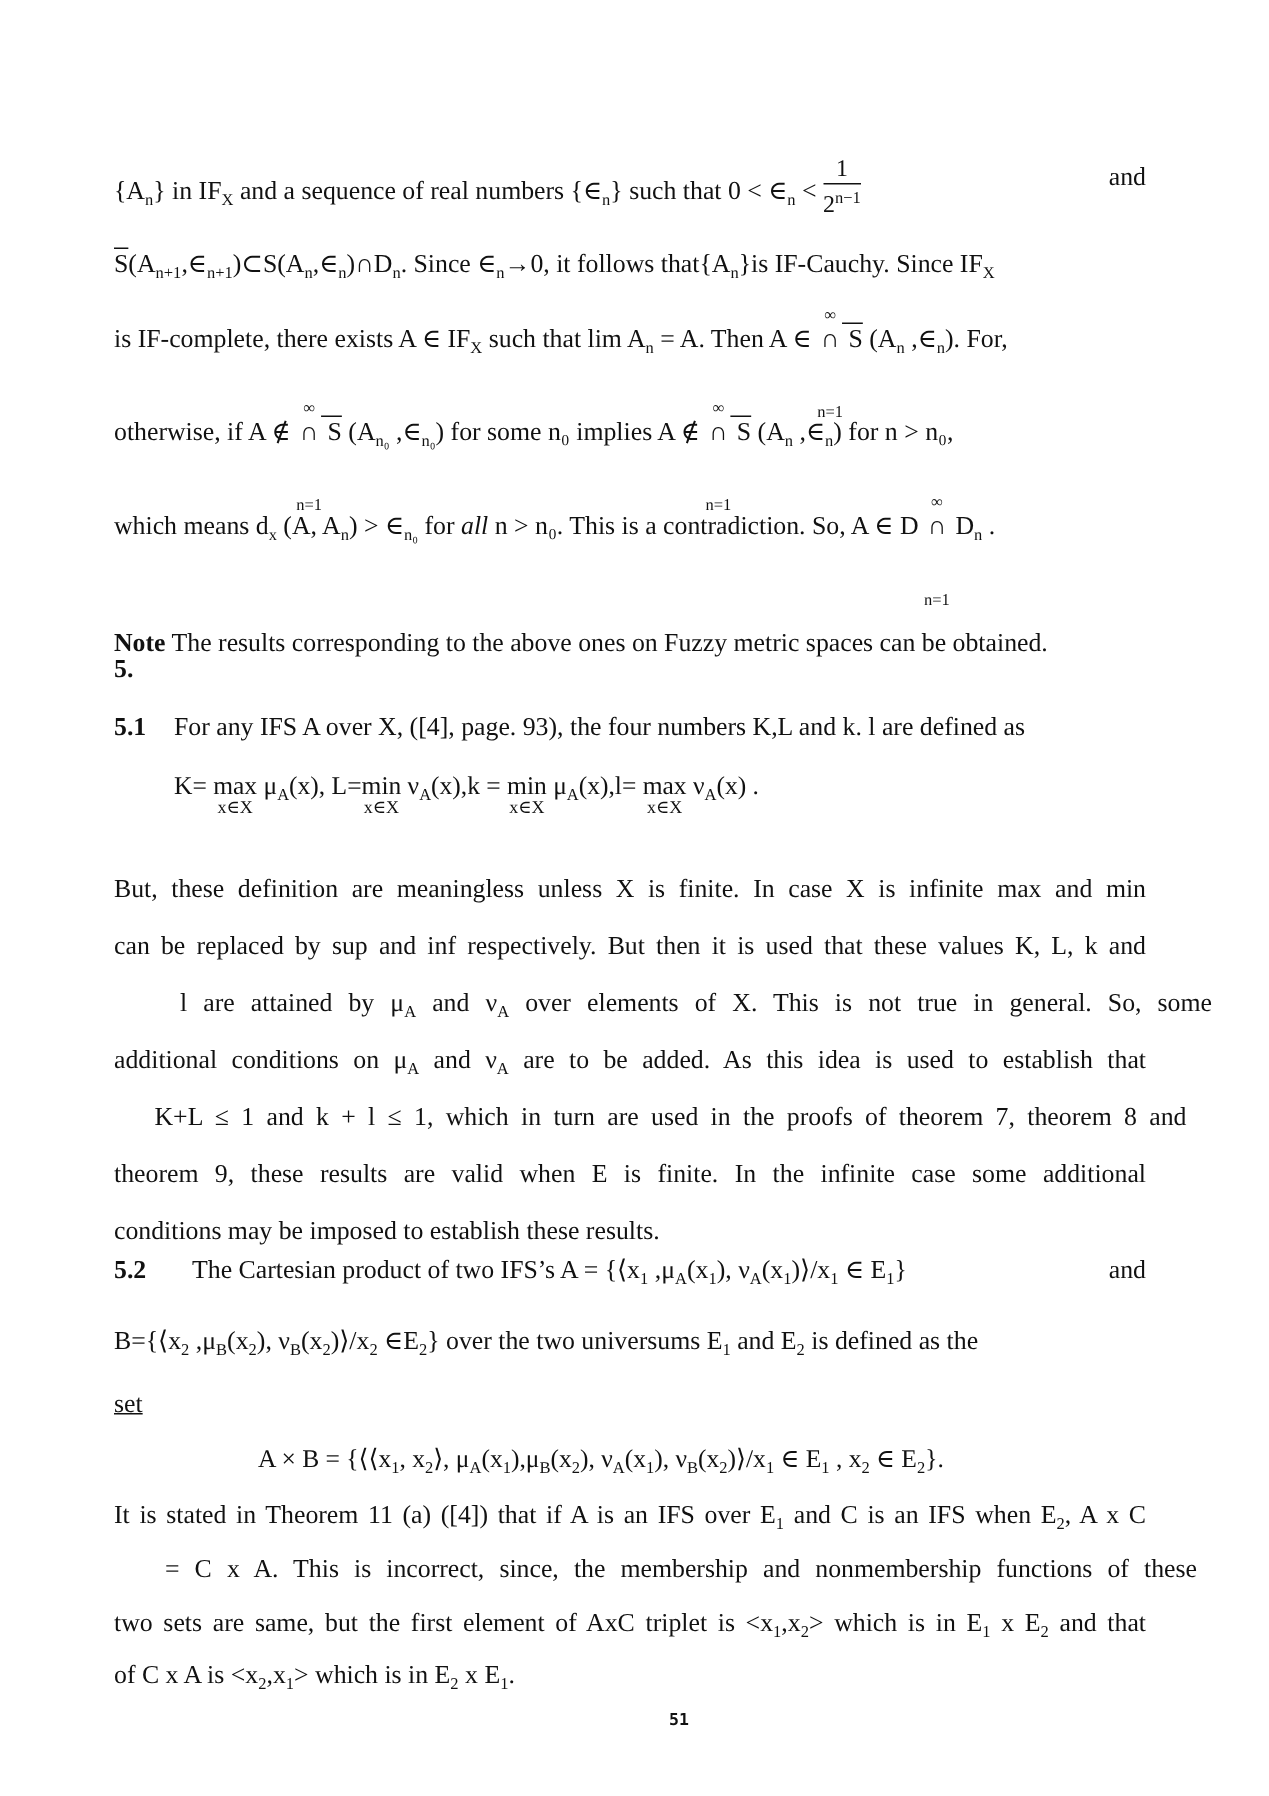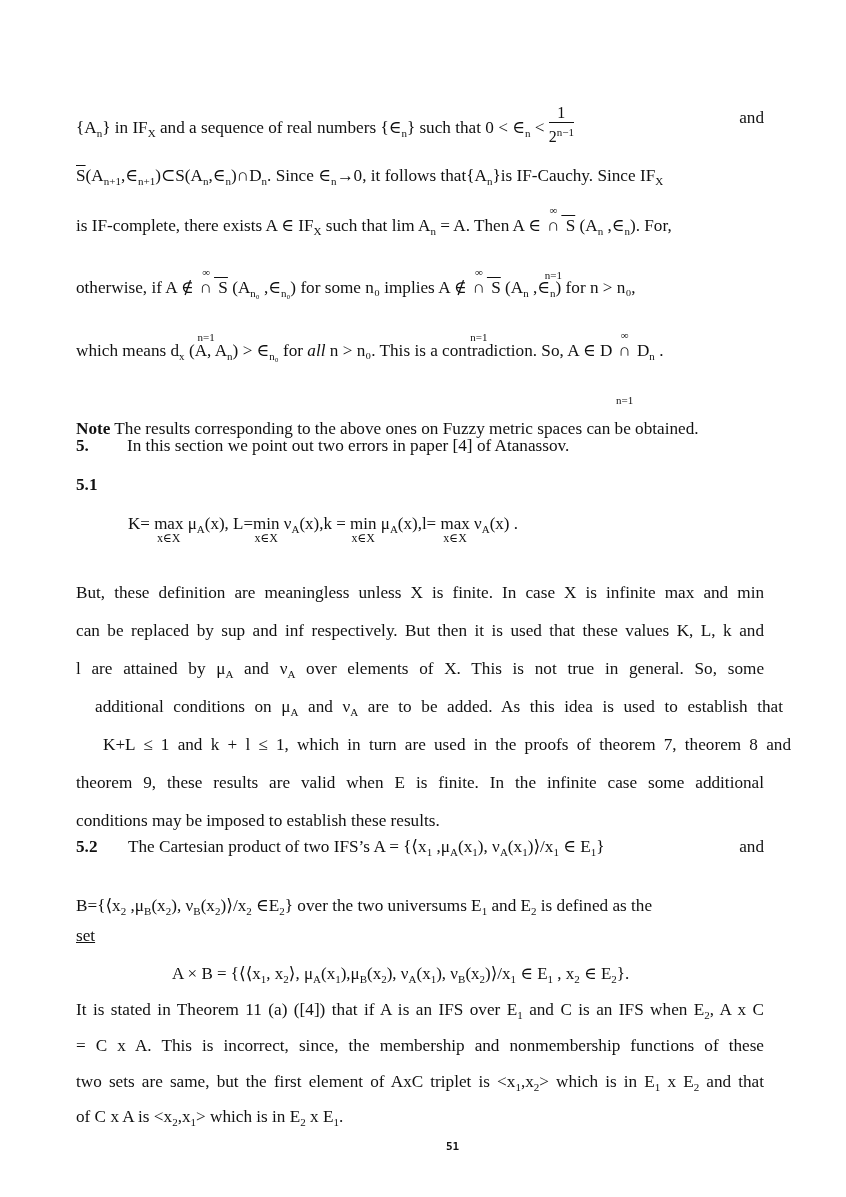--- a/index.html
+++ b/index.html
@@ -47,63 +47,63 @@
 <div class="line" style="top:341px;">
   <span>which means d</span><span class="sub">x</span><span> (A, A</span><span class="sub">n</span><span>) &gt; ∈</span><span class="sub">n₀</span><span> for </span><span class="ital">all</span><span> n &gt; n₀. This is a contradiction. So, A ∈ D </span><span class="bigop"><span class="top">∞</span><span>∩</span><span class="bot">n=1</span></span><span> D</span><span class="sub">n</span><span> .</span>
 </div>
 
 <div class="line" style="top:397px;margin-top:22px;">
   <span class="bold">Note</span><span> The results corresponding to the above ones on Fuzzy metric spaces can be obtained.</span>
 </div>
 
 <div class="line" style="top:436px;">
   <span class="bold">5.</span>
-  <span style="position:absolute; left:51px;">In this section we point out two errors in paper [4] of Atanassov.</span>
 </div>
 
 <div class="line" style="top:475px;">
   <span class="bold">5.1</span>
+  <span style="position:absolute; left:40px;">For any IFS A over X, ([4], page. 93), the four numbers K,L and k. l are defined as</span>
 </div>
 
-<div class="formula" style="left:128px; top:514px;">
+<div class="formula" style="left:116px; top:514px;">
   <span>K= </span><span class="op"><span>max</span><span class="under">x∈X</span></span><span> μ</span><span class="sub">A</span><span>(x), L=</span><span class="op"><span>min</span><span class="under">x∈X</span></span><span> ν</span><span class="sub">A</span><span>(x),k = </span><span class="op"><span>min</span><span class="under">x∈X</span></span><span> μ</span><span class="sub">A</span><span>(x),l= </span><span class="op"><span>max</span><span class="under">x∈X</span></span><span> ν</span><span class="sub">A</span><span>(x) .</span>
 </div>
 
 <div class="line just" style="top:583px;">But, these definition are meaningless unless X is finite. In case X is infinite max and min</div>
 <div class="line just" style="top:621px;">can be replaced by sup and inf respectively. But then it is used that these values K, L, k and</div>
-<div class="line just" style="top:659px;">
+<div class="line just" style="top:659px;margin-left:44px;">
   <span>l are attained by μ</span><span class="sub">A</span><span> and ν</span><span class="sub">A</span><span> over elements of X. This is not true in general. So, some</span>
 </div>
-<div class="line just" style="top:697px;margin-left:19px;">
+<div class="line just" style="top:697px;">
   <span>additional conditions on μ</span><span class="sub">A</span><span> and ν</span><span class="sub">A</span><span> are to be added. As this idea is used to establish that</span>
 </div>
 <div class="line just" style="top:735px;margin-left:27px;">K+L ≤ 1 and k + l ≤ 1, which in turn are used in the proofs of theorem 7, theorem 8 and</div>
 <div class="line just" style="top:773px;">theorem 9, these results are valid when E is finite. In the infinite case some additional</div>
 <div class="line" style="top:811px;">conditions may be imposed to establish these results.</div>
 
 <div class="line" style="top:837px;">
   <span class="bold">5.2</span>
   <span style="position:absolute; left:52px;"><span>The Cartesian product of two IFS’s </span><span>A = {⟨x</span><span class="sub">1</span><span> ,μ</span><span class="sub">A</span><span>(x</span><span class="sub">1</span><span>), ν</span><span class="sub">A</span><span>(x</span><span class="sub">1</span><span>)⟩/x</span><span class="sub">1</span><span> ∈ E</span><span class="sub">1</span><span>}</span></span>
   <span style="position:absolute; right:0; top:0;">and</span>
 </div>
 
-<div class="line" style="top:884px;margin-top:12px;">
+<div class="line" style="top:884px;">
   <span>B={⟨x</span><span class="sub">2</span><span> ,μ</span><span class="sub">B</span><span>(x</span><span class="sub">2</span><span>), ν</span><span class="sub">B</span><span>(x</span><span class="sub">2</span><span>)⟩/x</span><span class="sub">2</span><span> ∈E</span><span class="sub">2</span><span>}</span><span> over the two universums E</span><span class="sub">1</span><span> and E</span><span class="sub">2</span><span> is defined as the</span>
 </div>
 
 <div class="line" style="top:926px;text-decoration:underline;">set</div>
 
 <div class="formula" style="left:172px; top:963px;">
   <span>A × B = {⟨⟨x</span><span class="sub">1</span><span>, x</span><span class="sub">2</span><span>⟩, μ</span><span class="sub">A</span><span>(x</span><span class="sub">1</span><span>),μ</span><span class="sub">B</span><span>(x</span><span class="sub">2</span><span>), ν</span><span class="sub">A</span><span>(x</span><span class="sub">1</span><span>), ν</span><span class="sub">B</span><span>(x</span><span class="sub">2</span><span>)⟩/x</span><span class="sub">1</span><span> ∈ E</span><span class="sub">1</span><span> , x</span><span class="sub">2</span><span> ∈ E</span><span class="sub">2</span><span>}.</span>
 </div>
 
 <div class="line just" style="top:1000px;">
   <span>It is stated in Theorem 11 (a) ([4]) that if A is an IFS over E</span><span class="sub">1</span><span> and C is an IFS when E</span><span class="sub">2</span><span>, A x C</span>
 </div>
-<div class="line just" style="top:1036px;">= C x A. This is incorrect, since, the membership and nonmembership functions of these</div>
+<div class="line just" style="top:1036px;margin-left:34px;">= C x A. This is incorrect, since, the membership and nonmembership functions of these</div>
 <div class="line just" style="top:1072px;">
   <span>two sets are same, but the first element of AxC triplet is &lt;x</span><span class="sub">1</span><span>,x</span><span class="sub">2</span><span>&gt; which is in E</span><span class="sub">1</span><span> x E</span><span class="sub">2</span><span> and that</span>
 </div>
 <div class="line" style="top:1107px;">
   <span>of C x A is &lt;x</span><span class="sub">2</span><span>,x</span><span class="sub">1</span><span>&gt; which is in E</span><span class="sub">2</span><span> x E</span><span class="sub">1</span><span>.</span>
 </div>
 
 <div class="pagenum">51</div>
 
 </body></html>

